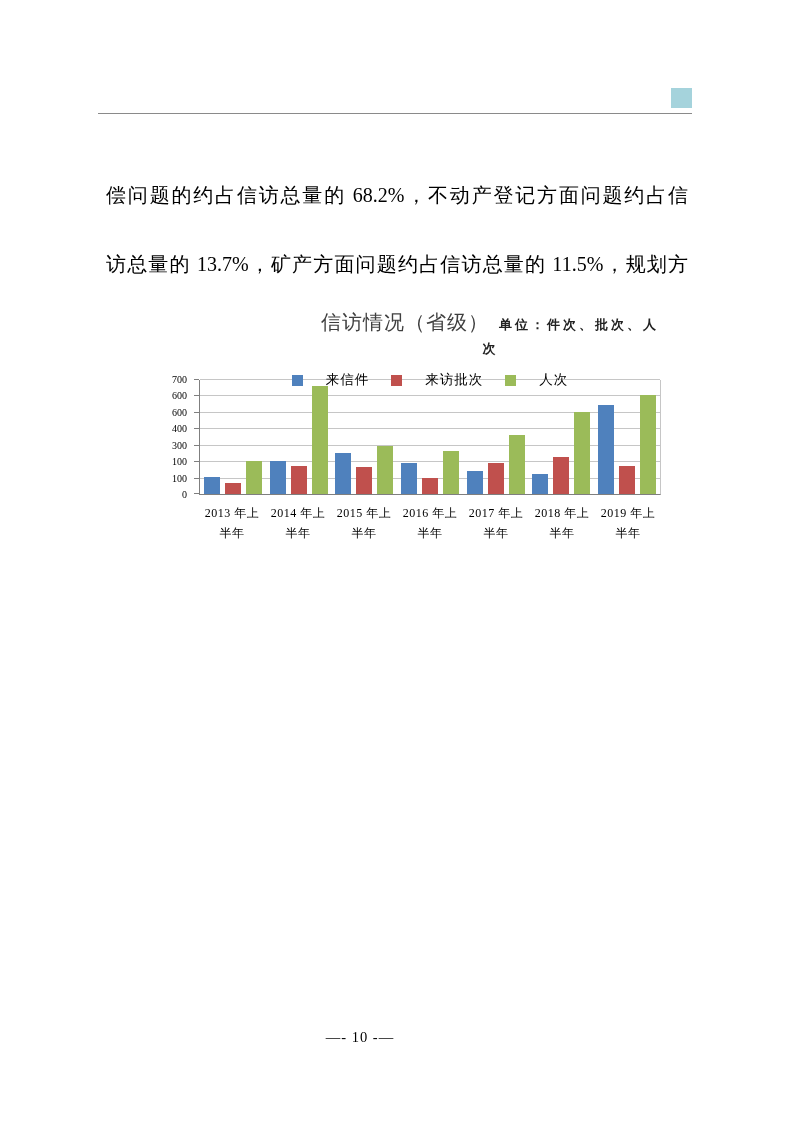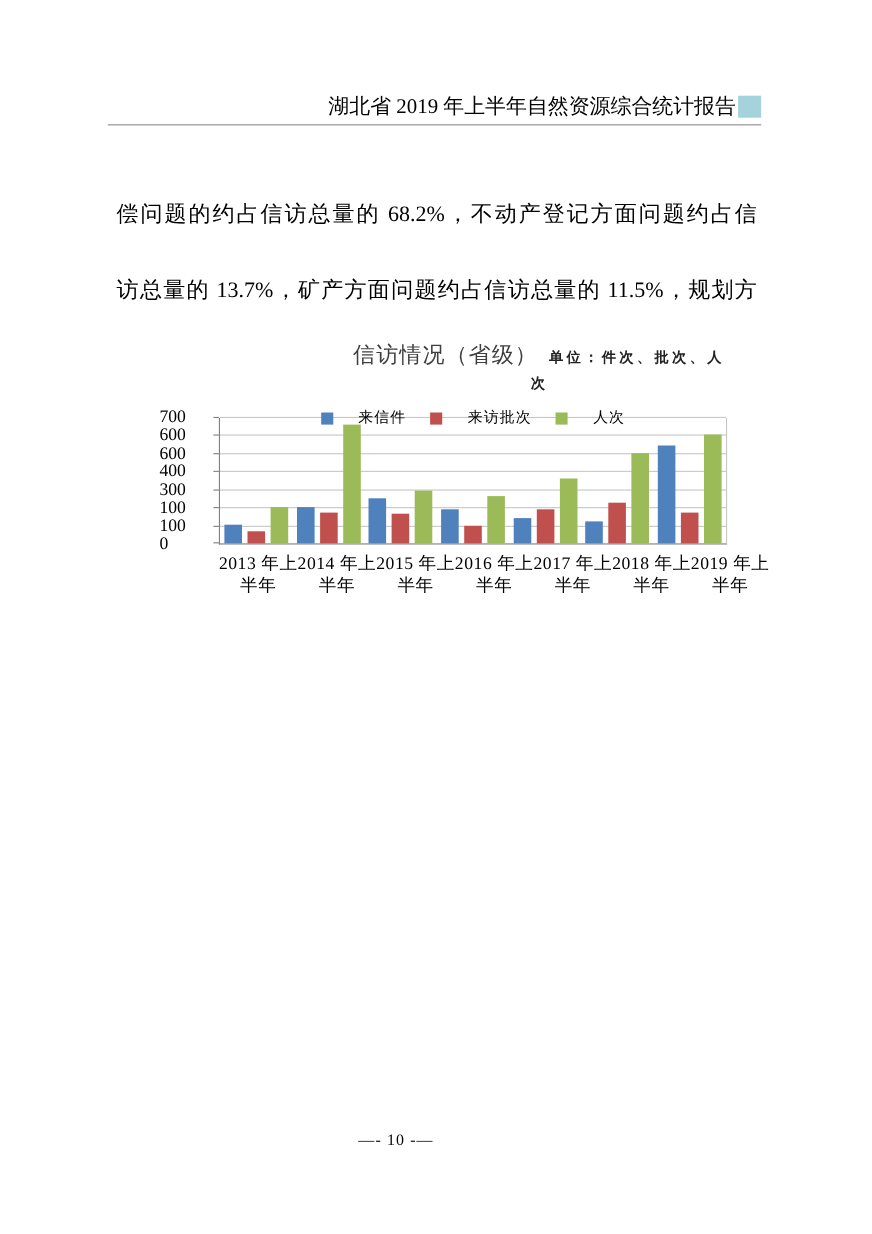--- a/index.html
+++ b/index.html
@@ -42,22 +42,22 @@
     margin-left:10px;
   }
   .ct-unit-line2 {
     font-size:13px; font-weight:bold; color:#222; letter-spacing:2px;
     margin-top:4px;
   }
   .y-axis-labels {
     position:absolute; top:380px; left:145px; width:48px; height:115px;
   }
   .ytick-label {
-    position:absolute; right:6px; width:42px; text-align:left;
-    font-size:16px; line-height:16px; color:#000;
+    position:absolute; right:6px; width:42px; text-align:right;
+    font-size:10px; line-height:16px; color:#000;
   }
   .plot-area {
     position:absolute; top:380px; left:199px; width:462px; height:115px;
     border-left:1px solid #7f7f7f;
     border-right:1px solid #c6c6c6;
     border-bottom:1px solid #7f7f7f;
     display:flex; align-items:flex-end;
   }
   .gridline {
     position:absolute; left:0; width:100%; height:1px; background:#c6c6c6;
@@ -74,34 +74,34 @@
     position:absolute; top:371px; left:199px; width:462px;
     display:flex; justify-content:center; gap:22px; z-index:3;
   }
   .legend-item { display:flex; align-items:center; gap:23px; }
   .legend-swatch { width:11px; height:11px; display:inline-block; }
   .legend-label { font-size:13.5px; color:#000; letter-spacing:1px; }
   .x-axis-labels {
     position:absolute; top:503px; left:199px; width:462px; display:flex;
   }
   .xtick-label {
-    flex:1 1 0; text-align:center; font-size:16px; line-height:20px;
+    flex:1 1 0; text-align:center; font-size:12px; line-height:20px;
     letter-spacing:0.5px; white-space:nowrap;
   }
   
   .footer {
     position:absolute; top:1029px; left:0; width:720px; text-align:center;
     font-size:14.5px; letter-spacing:1px;
   }
 </style>
 </head>
 <body>
 
 <div class="header">
-  <span>湖北省 2019 年上半年自然资源综合统计报告</span><span class="header-accent" style="background: rgb(165, 211, 220);"></span>
+  <span class="header-accent" style="background: rgb(165, 211, 220);"></span>
 </div>
 <div class="header-rule"></div>
 
 <div class="body-par">
   <div class="body-line">偿问题的约占信访总量的 68.2%，不动产登记方面问题约占信</div>
   <div class="body-line">访总量的 13.7%，矿产方面问题约占信访总量的 11.5%，规划方</div>
 </div>
 
 <div class="chart-title-block">
   <div>

